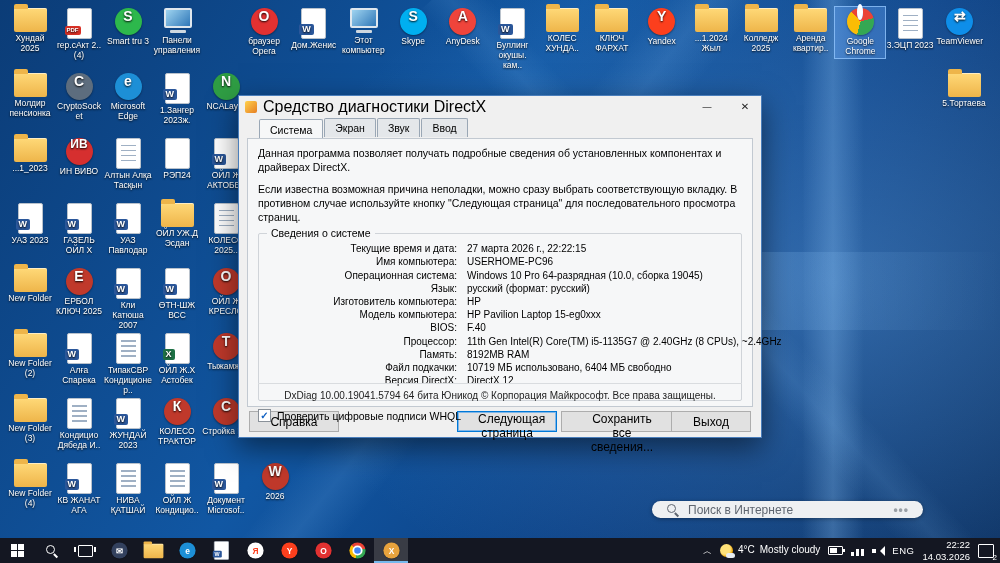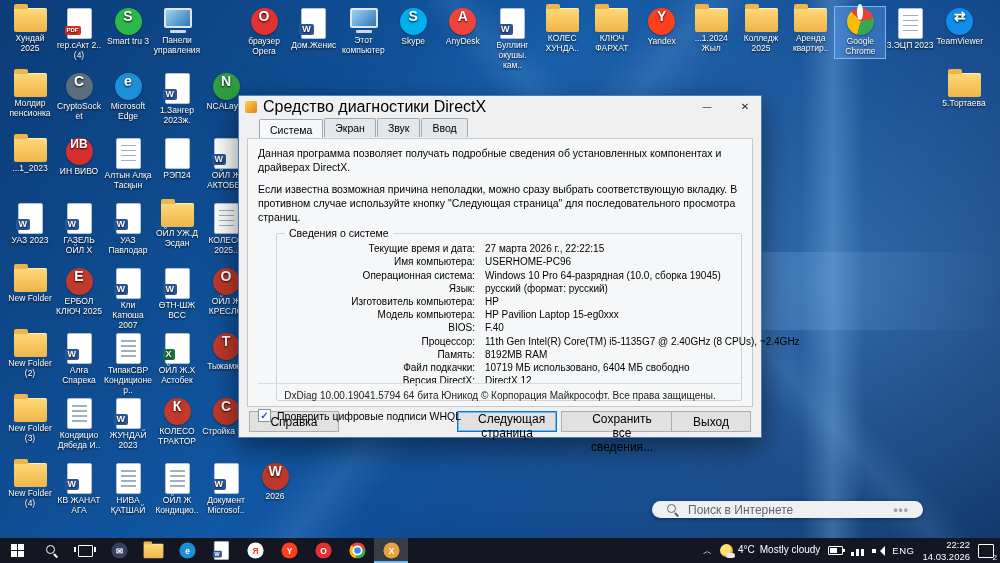--- a/index.html
+++ b/index.html
@@ -69,21 +69,21 @@
 
   .tabs{display:flex;padding:1px 20px 0;gap:1px;}
   .tab{padding:3px 10px 2px;border:1px solid #9aa7b5;border-bottom:none;background:#e4e7ea;
        border-radius:2px 2px 0 0;font-size:10.5px;cursor:pointer;}
   .tab.active{background:#f6f7f8;position:relative;top:1px;padding-top:4px;z-index:2;}
 
   .tabpage{position:absolute;left:8px;right:8px;top:42px;bottom:30px;border:1px solid #c2c9d1;
            background:#f6f7f8;padding:6px 10px;z-index:1;}
   .tabpage p{margin:2px 0 9px;line-height:1.3;}
 
-  .groupbox{border:1px solid #d0d4d9;border-radius:2px;margin-top:8px;padding:8px 8px 5px;position:relative;height:153px;margin-left:18px;}
+  .groupbox{border:1px solid #d0d4d9;border-radius:2px;margin-top:8px;padding:8px 8px 5px;position:relative;height:153px;}
   .groupbox-title{position:absolute;top:-7px;left:8px;background:#f6f7f8;padding:0 4px;}
   .frow{display:grid;grid-template-columns:190px 1fr;column-gap:10px;font-size:10px;line-height:13.2px;}
   .flabel{text-align:right;}
   .fvalue{white-space:nowrap;}
 
   .chkrow{display:flex;align-items:center;gap:6px;margin-top:8px;cursor:pointer;}
   .chk{width:11px;height:11px;background:#fff;border:1px solid #8a9199;display:flex;align-items:center;justify-content:center;}
   .chk.checked::before{content:"✓";color:#1061c2;font-size:10px;font-weight:bold;line-height:1;}
 
   .dx-sep{position:absolute;left:10px;right:10px;bottom:22px;border-top:1px solid #d9dcdf;}

